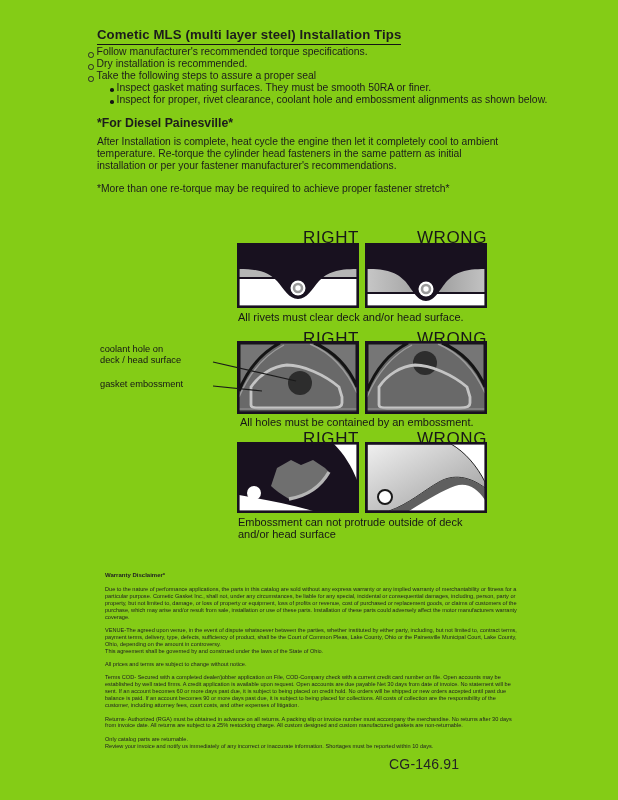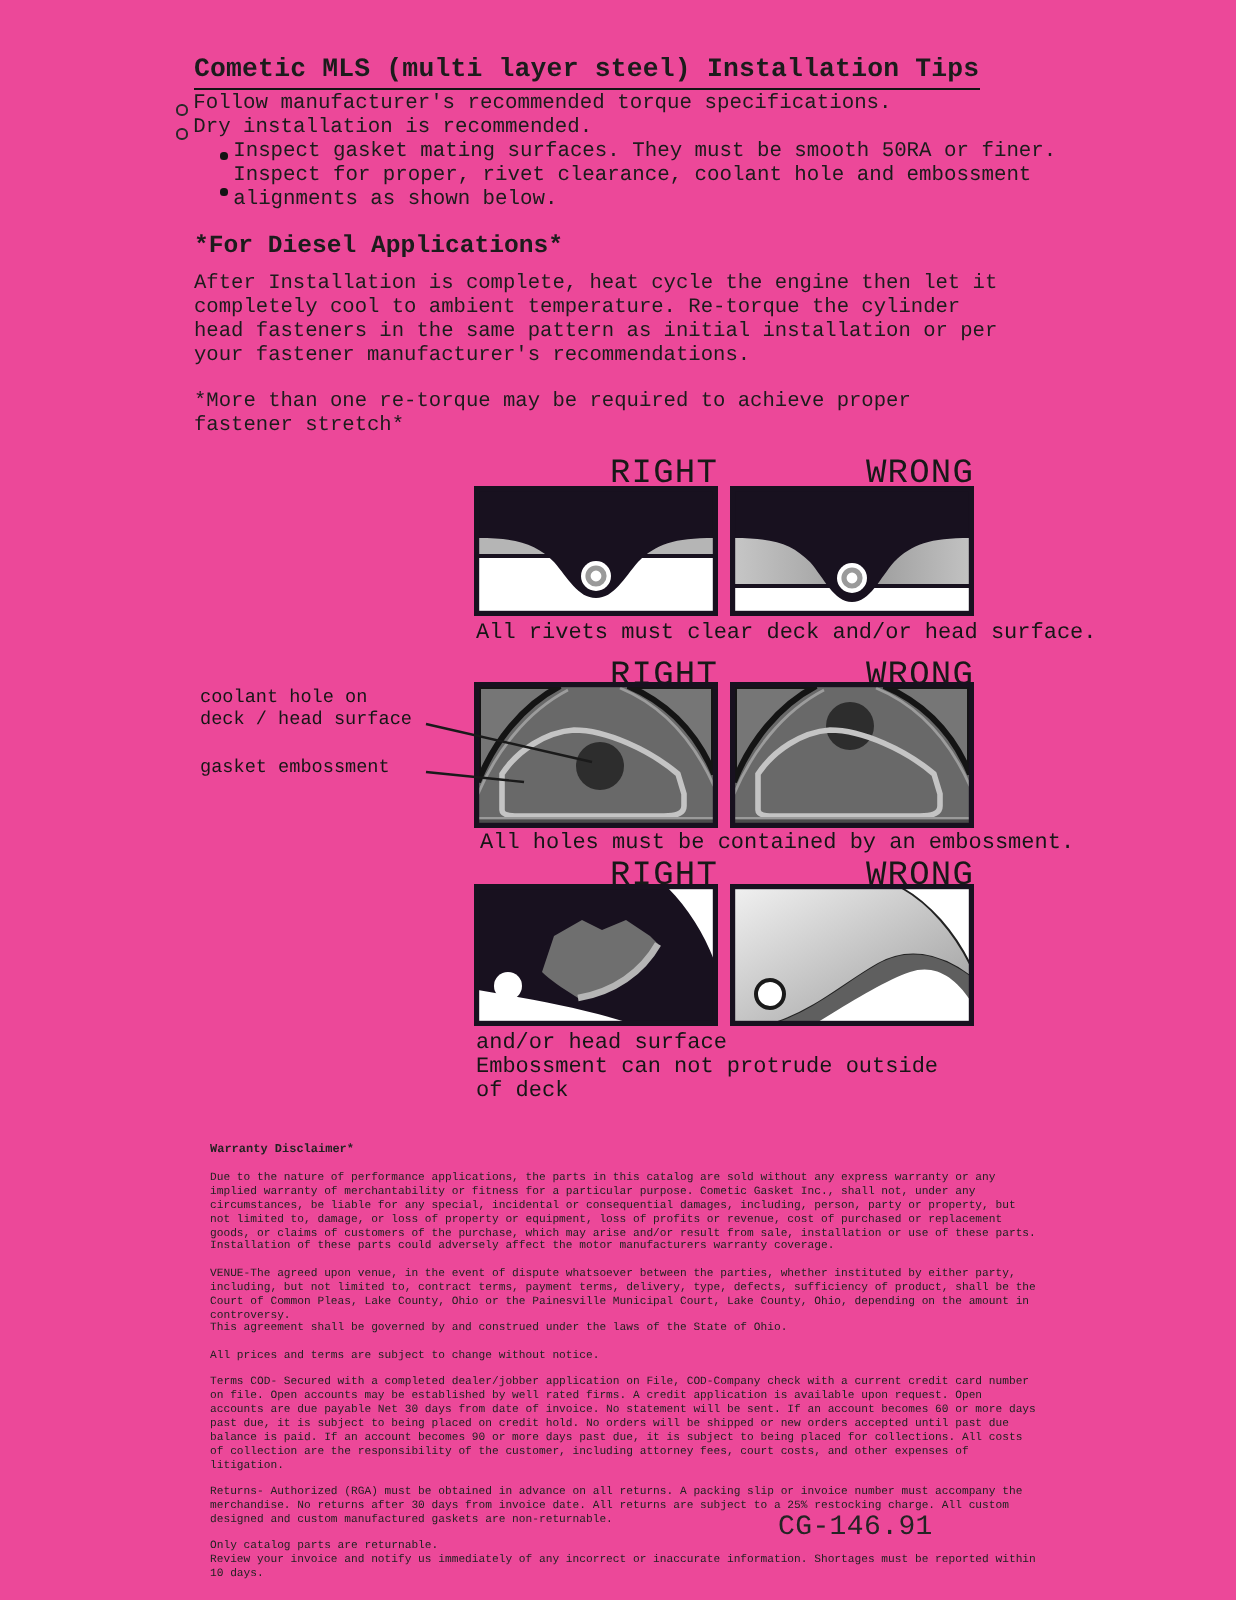--- a/index.html
+++ b/index.html
@@ -1,18 +1,18 @@
 <!DOCTYPE html>
 <html><head>
 <meta charset="utf-8">
 <style>
   html,body{margin:0;padding:0;background:#fff;}
   #page{
-    position:relative;width:618px;height:800px;background:#ec4899;
-    font-family:Liberation Mono, monospace;color:#1c1c1c;overflow:hidden;
+    position:relative;width:618px;height:800px;background:#84cc16;
+    font-family:Liberation Sans, sans-serif;color:#1c1c1c;overflow:hidden;
   }
   .abs{position:absolute;}
   
   #title{
     left:97px;top:27px;font-size:13.2px;font-weight:bold;
     border-bottom:1.6px solid #141414;padding-bottom:2px;letter-spacing:0.1px;
   }
   
   #tips{left:88px;top:46px;font-size:10.4px;line-height:12px;width:470px;}
   .tip-row{display:flex;align-items:flex-end;}
@@ -46,32 +46,36 @@
 
   <div id="tips" class="abs">
     <div class="tip-row">
       <span class="ring"></span>
       <span>Follow manufacturer's recommended torque specifications.</span>
     </div>
     <div class="tip-row">
       <span class="ring"></span>
       <span>Dry installation is recommended.</span>
     </div>
+    <div class="tip-row">
+      <span class="ring"></span>
+      <span>Take the following steps to assure a proper seal</span>
+    </div>
     <div class="sub-row">
       <span class="dot"></span>
       <span>Inspect gasket mating surfaces.  They must be smooth 50RA or finer.</span>
     </div>
     <div class="sub-row">
       <span class="dot"></span>
       <span>Inspect for proper, rivet clearance, coolant hole and embossment alignments as shown below.</span>
     </div>
   </div>
 
   <div id="diesel" class="abs">
-    <h2>*For Diesel Applications*</h2>
+    <h2>*For Diesel Painesville*</h2>
     <p>After Installation is complete, heat cycle the engine then let it completely cool to ambient temperature. Re-torque the cylinder head fasteners in the same pattern as initial installation or per your fastener manufacturer's recommendations.</p>
     <p>*More than one re-torque may be required to achieve proper fastener stretch*</p>
   </div>
 
   <div class="abs dg-header" style="left:237px;top:228px;">RIGHT</div>
   <div class="abs dg-header" style="left:365px;top:228px;">WRONG</div>
 
   <svg class="abs dg-box" style="left:237px;top:243px;" viewBox="0 0 122 65">
     <rect x="0" y="0" width="122" height="65" fill="#ffffff"></rect>
     <rect x="2" y="26" width="118" height="9" fill="#b5b5b5"></rect>
@@ -163,22 +167,22 @@
       </linearGradient>
     </defs>
     <rect x="0" y="0" width="122" height="71" fill="#ffffff"></rect>
     <path d="M2,2 H86 C100,10 112,24 120,40 L120,46 C104,34 88,32 74,40 C58,49 44,62 24,69 L2,69 Z" fill="url(#g2)" stroke="#222" stroke-width="1"></path>
     <path d="M24,69 C44,62 58,49 74,40 C88,32 104,34 120,46 L120,58 C112,46 102,40 90,44 C78,48 62,58 44,69 Z" fill="#5f5f5f"></path>
     <circle cx="20" cy="55" r="7" fill="#ffffff" stroke="#1a1a1a" stroke-width="2"></circle>
     <rect x="1.3" y="1.3" width="119.4" height="68.4" fill="none" stroke="#18111f" stroke-width="2.6"></rect>
   </svg>
 
   <div class="abs dg-caption" style="left:238px;top:516px;width:240px;">
+    <div>Embossment can not protrude outside of deck</div>
     <div>and/or head surface</div>
-    <div>Embossment can not protrude outside of deck</div>
   </div>
 
   <div id="disclaimer" class="abs">
     <div class="dhead">Warranty Disclaimer*</div>
     <p>Due to the nature of performance applications, the parts in this catalog are sold without any express warranty or any implied warranty of merchantability or fitness for a particular purpose.  Cometic Gasket Inc., shall not, under any circumstances, be liable for any special, incidental or consequential damages, including, person, party or property, but not limited to, damage, or loss of property or equipment, loss of profits or revenue, cost of purchased or replacement goods, or claims of customers of the purchase, which may arise and/or result from sale, installation or use of these parts.  Installation of these parts could adversely affect the motor manufacturers warranty coverage.</p>
     <p>VENUE-The agreed upon venue, in the event of dispute whatsoever between the parties, whether instituted by either party, including, but not limited to, contract terms, payment terms, delivery, type, defects, sufficiency of product, shall be the Court of Common Pleas, Lake County, Ohio or the Painesville Municipal Court, Lake County, Ohio, depending on the amount in controversy.
 This agreement shall be governed by and construed under the laws of the State of Ohio.</p>
     <p>All prices and terms are subject to change without notice.</p>
     <p>Terms COD- Secured with a completed dealer/jobber application on File, COD-Company check with a current credit card number on file.  Open accounts may be established by well rated firms.  A credit application is available upon request.  Open accounts are due payable Net 30 days from date of invoice.  No statement will be sent.  If an account becomes 60 or more days past due, it is subject to being placed on credit hold.  No orders will be shipped or new orders accepted until past due balance is paid.  If an account becomes 90 or more days past due, it is subject to being placed for collections.  All costs of collection are the responsibility of the customer, including attorney fees, court costs, and other expenses of litigation.</p>
     <p>Returns- Authorized (RGA) must be obtained in advance on all returns.  A packing slip or invoice number must accompany the merchandise.  No returns after 30 days from invoice date.  All returns are subject to a 25% restocking charge.  All custom designed and custom manufactured gaskets are non-returnable.</p>

